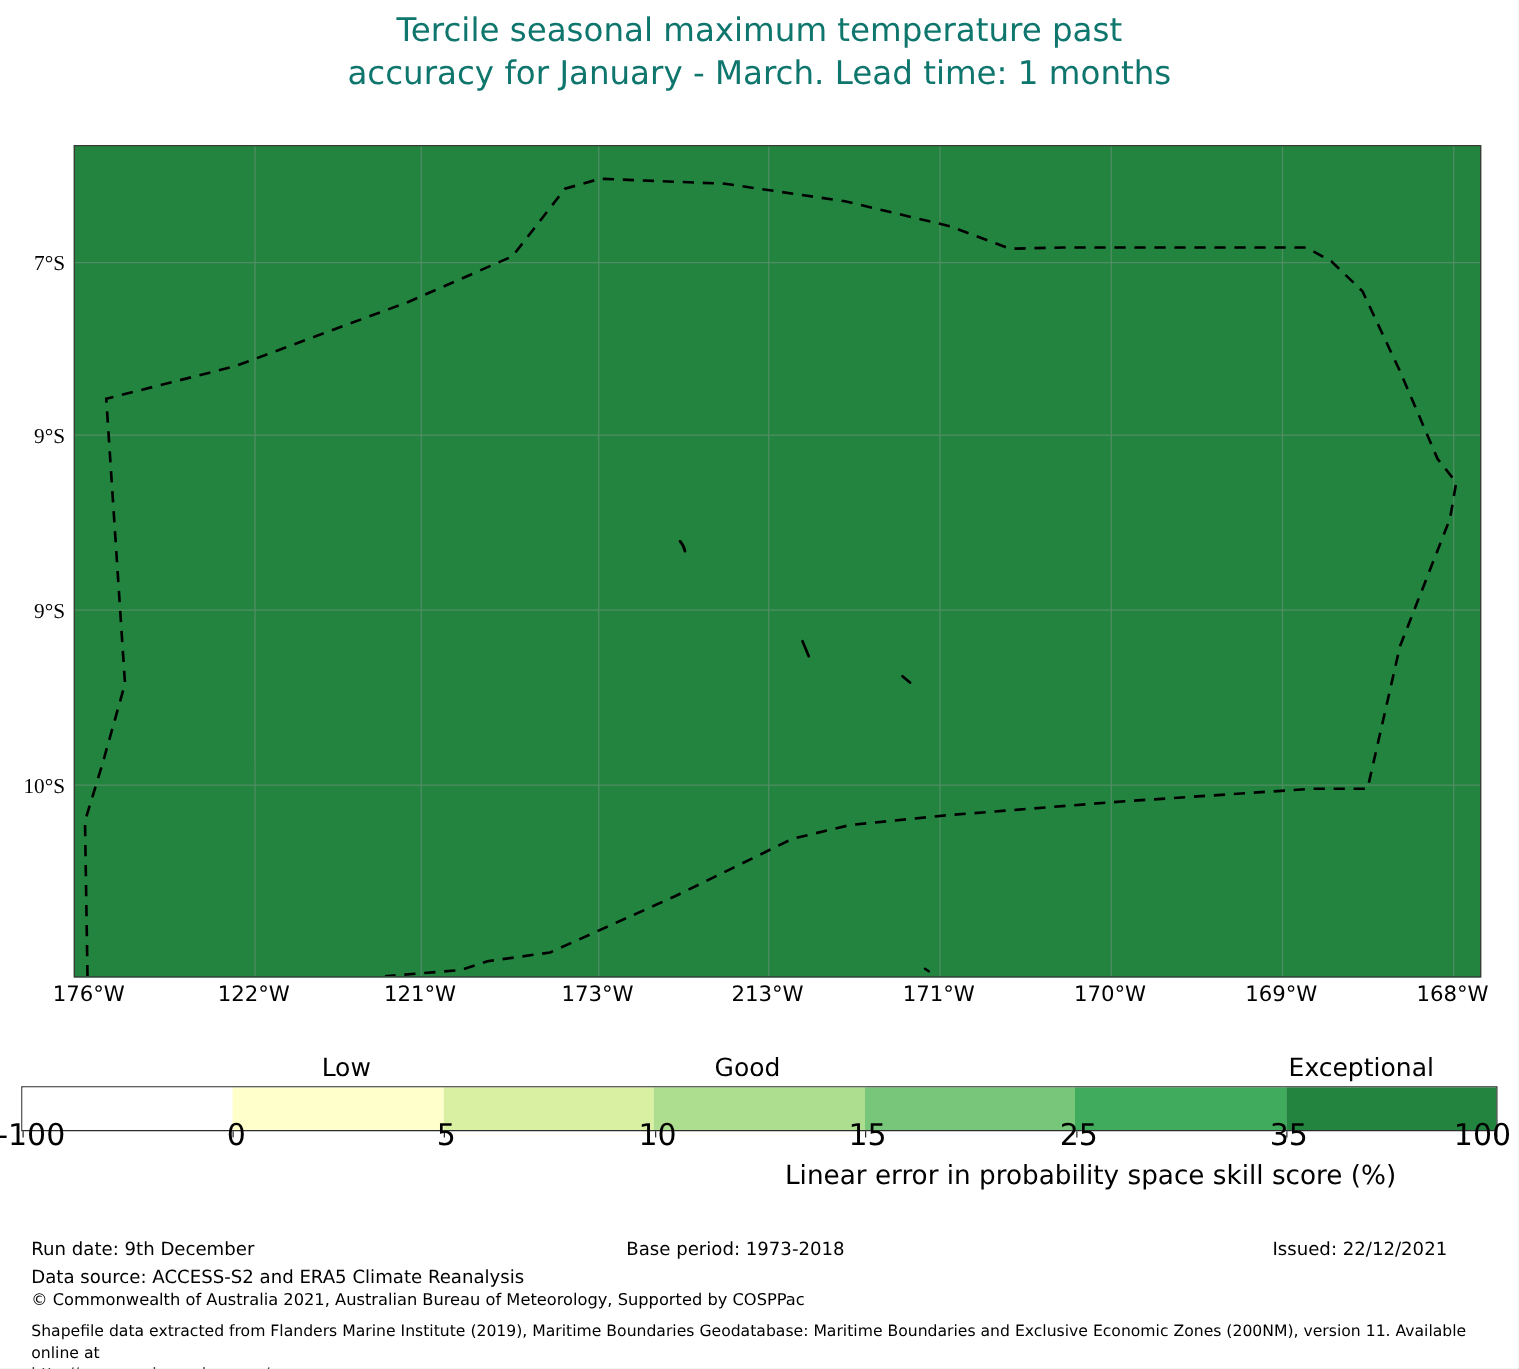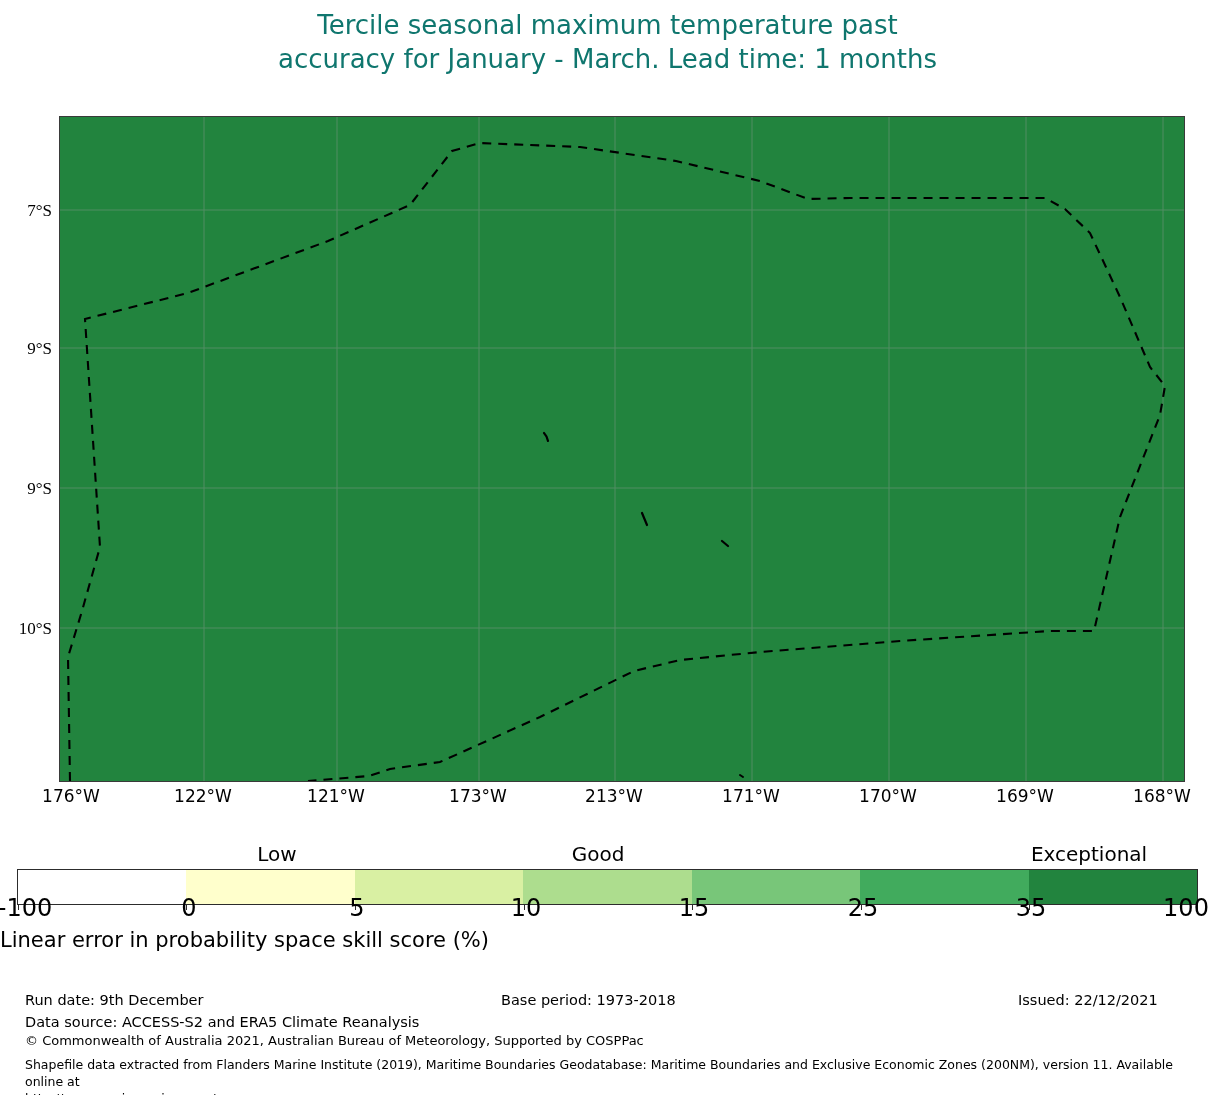--- a/index.html
+++ b/index.html
@@ -112,21 +112,21 @@
     top: 905px;
     width: 1px;
     height: 5px;
     background: #2c2c2c;
   }
   #colorbar-xlabel {
     position: absolute;
     left: 0;
     top: 928px;
     width: 1117px;
-    text-align: left;
+    text-align: right;
     font-size: 21px;
     line-height: 24px;
   }
 
   
   .footer-line {
     position: absolute;
     font-size: 14.5px;
     line-height: 18px;
     white-space: nowrap;

